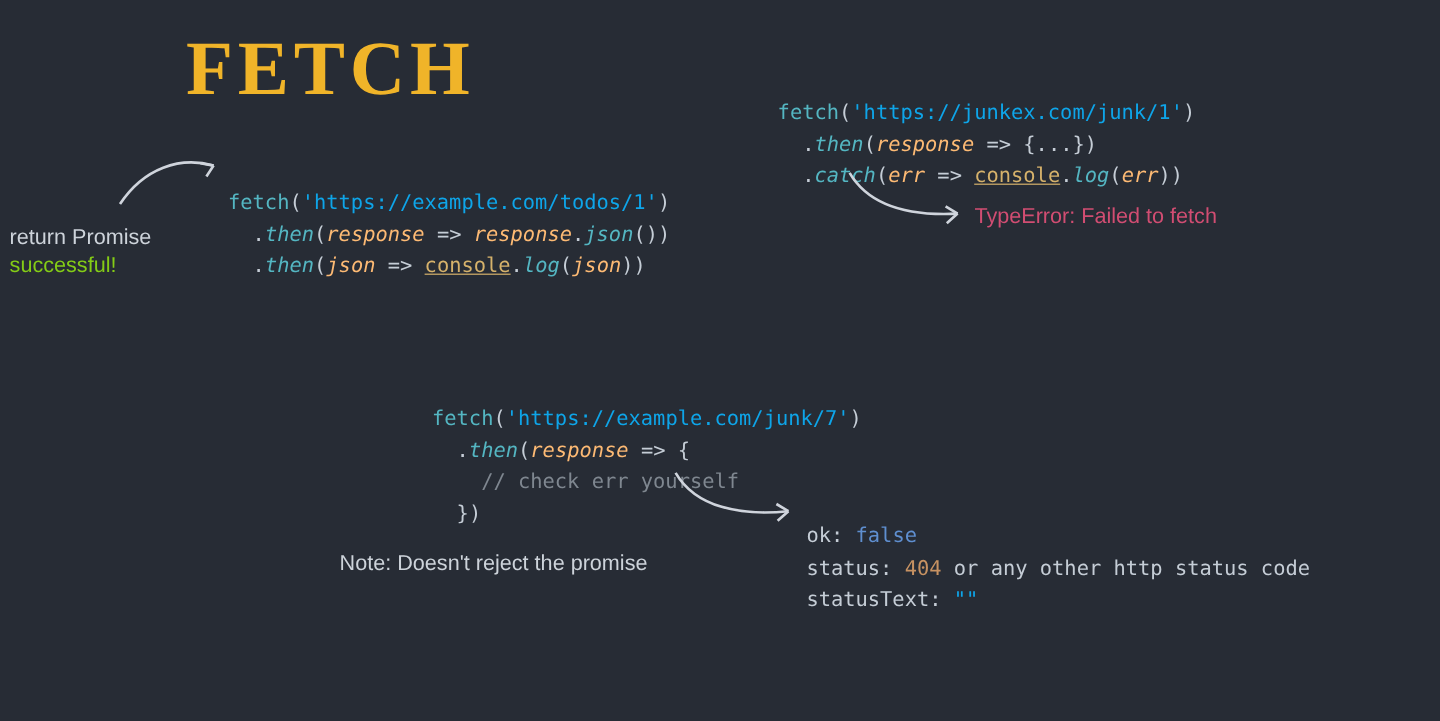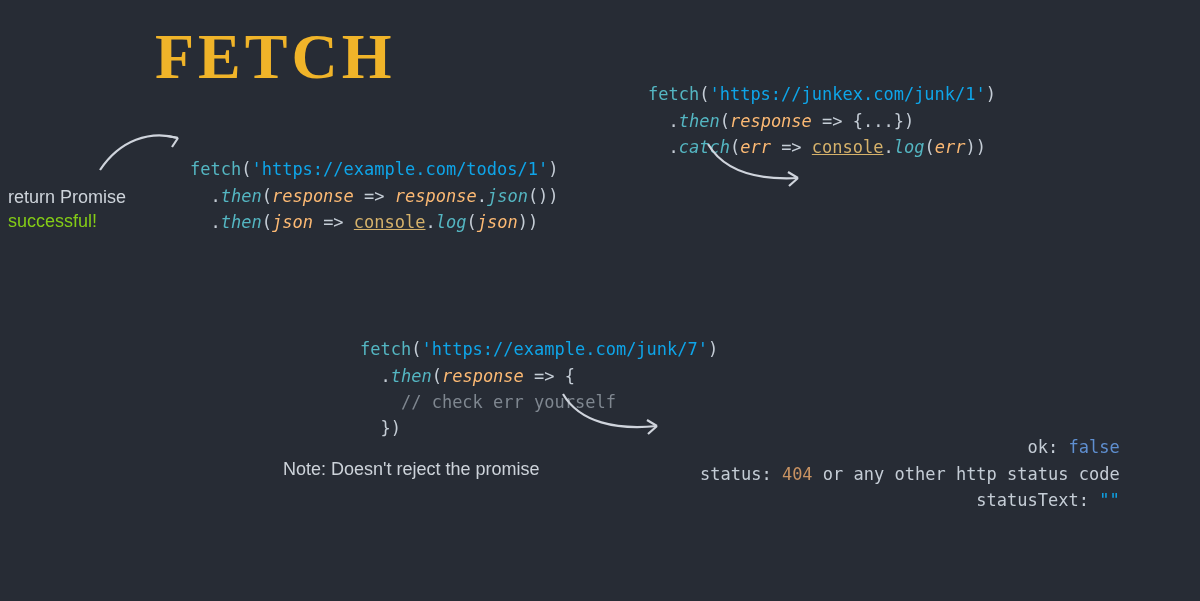--- a/index.html
+++ b/index.html
@@ -61,36 +61,36 @@
   <span class="punc">.</span><span class="method">then</span><span class="punc">(</span><span class="arg">response</span><span class="arrow"> =&gt; </span><span class="punc">{...}</span><span class="punc">)</span>
   <span class="punc">.</span><span class="method">catch</span><span class="punc">(</span><span class="arg">err</span><span class="arrow"> =&gt; </span><span class="obj">console</span><span class="punc">.</span><span class="method">log</span><span class="punc">(</span><span class="arg">err</span><span class="punc">)</span><span class="punc">)</span>
 </div>
 
 <svg class="arrow-svg" style="left:700px; top:138px;" width="110" height="55">
   <path d="M8 6 C 25 35, 60 42, 98 40" stroke="#cfd4dc" stroke-width="2.2" fill="none"></path>
   <path d="M98 40 l-10 -6 M98 40 l-9 8" stroke="#cfd4dc" stroke-width="2.2" fill="none"></path>
 </svg>
 
 <div class="anno" style="left:812px; top:168px;">
-  <br>
+  <span class="red">TypeError: Failed to fetch</span><br>
 </div>
 
 <div class="code" style="left:360px; top:310px;">
 <span class="fn">fetch</span><span class="punc">(</span><span class="str">'https://example.com/junk/7'</span><span class="punc">)</span>
   <span class="punc">.</span><span class="method">then</span><span class="punc">(</span><span class="arg">response</span><span class="arrow"> =&gt; </span><span class="punc">{</span>
     <span class="comment">// check err yourself</span>
   <span class="punc">}</span><span class="punc">)</span>
 </div>
 
 <div class="anno" style="left:283px; top:445px;margin-top:12px;">
   <span>Note: Doesn't reject the promise</span>
 </div>
 
 <svg class="arrow-svg" style="left:555px; top:388px;" width="115" height="55">
   <path d="M8 6 C 25 35, 62 42, 102 38" stroke="#cfd4dc" stroke-width="2.2" fill="none"></path>
   <path d="M102 38 l-10 -6 M102 38 l-9 8" stroke="#cfd4dc" stroke-width="2.2" fill="none"></path>
 </svg>
 
-<div class="code" style="left:700px; top:408px;text-align:right;">
+<div class="code" style="left:672px; top:408px;">
 <span class="prop">ok: </span><span class="kw">false</span>
 <span class="prop">status: </span><span class="num">404</span><span class="prop"> or any other http status code</span>
 <span class="prop">statusText: </span><span class="str">""</span>
 </div>
 
 </body></html>

